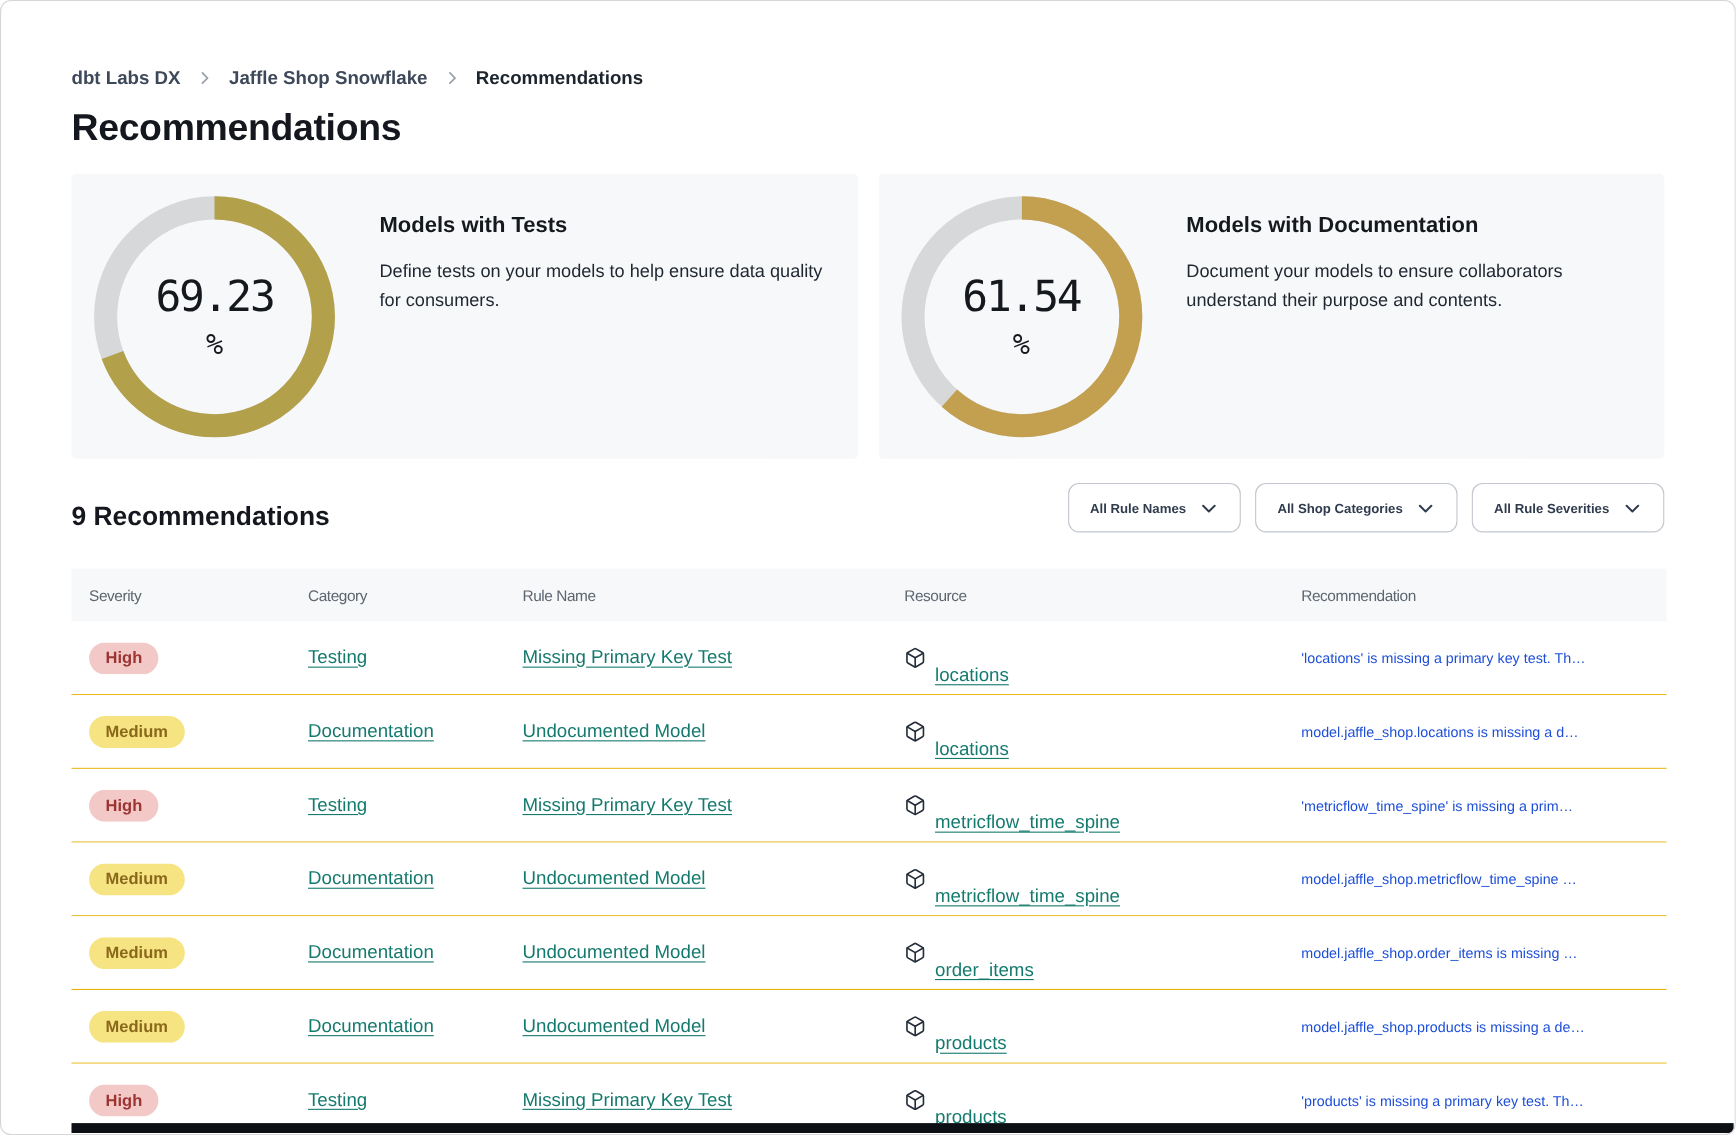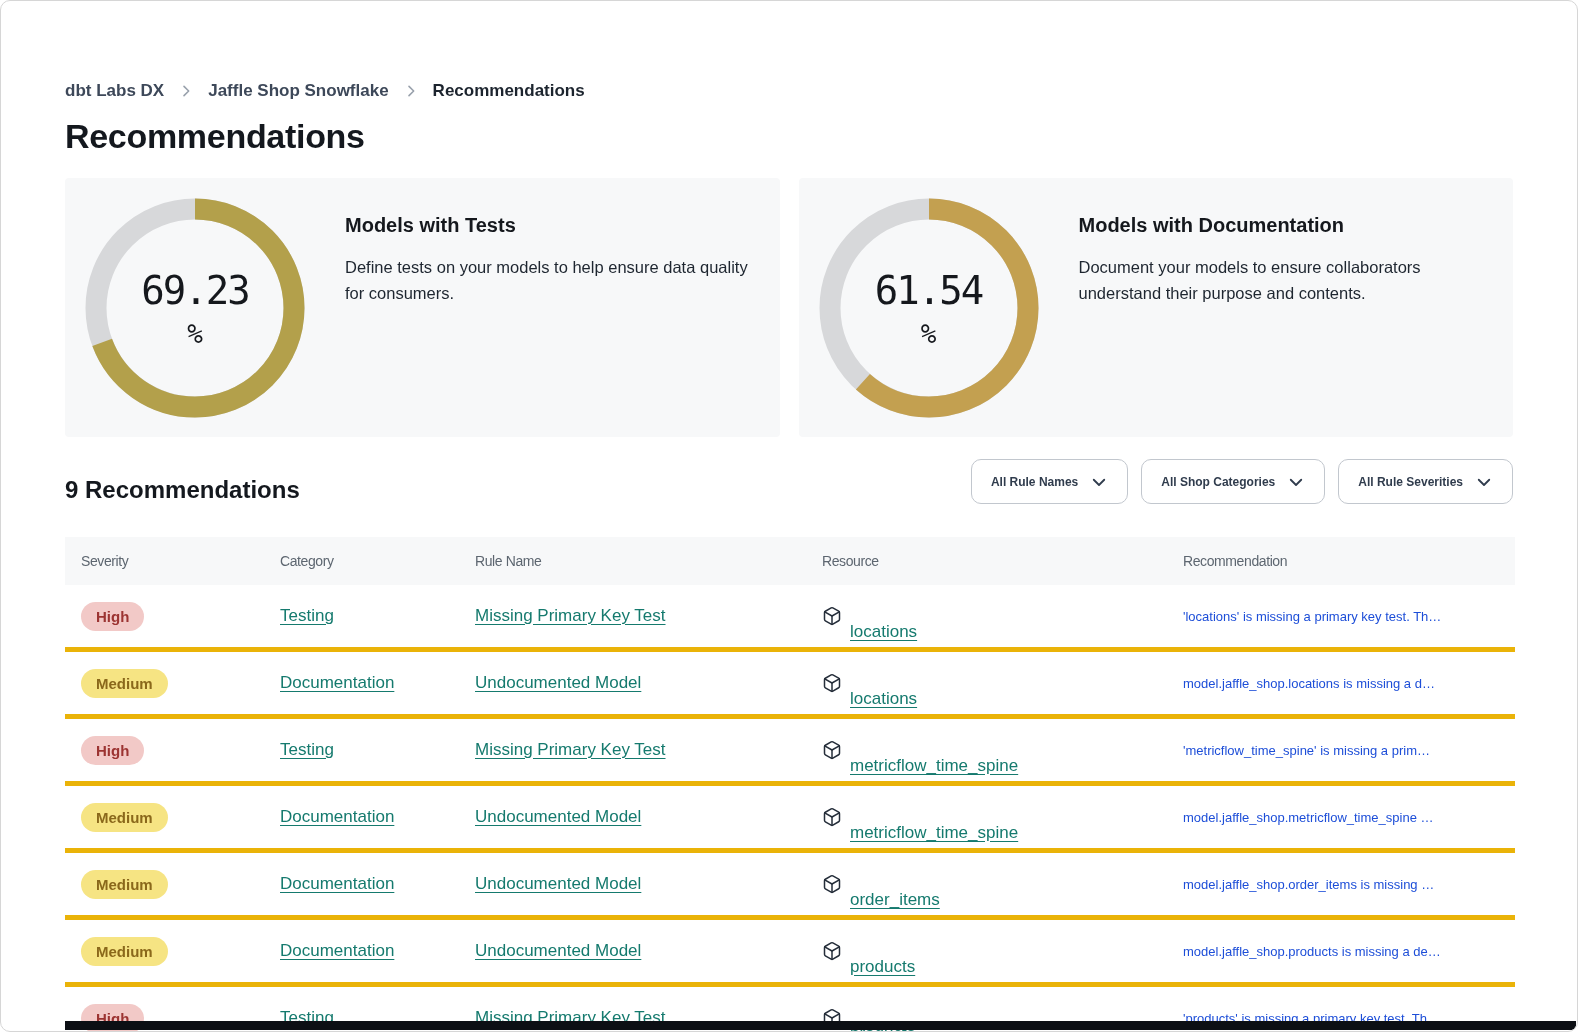--- a/index.html
+++ b/index.html
@@ -7,21 +7,21 @@
   body { font-family:"Liberation Sans", sans-serif; color:#1e2630; }
 
   .viewport {
     position:relative; width:1578px; height:1032px;
     border:1px solid #d6d6d6; border-radius:10px;
     background:#ffffff; overflow:hidden;
   }
   .content { padding:0 64px; }
 
   
-  .breadcrumb { display:flex; align-items:center; gap:14px; margin-top:80px; }
+  .breadcrumb { display:flex; align-items:center; gap:14px; margin-top:60px; }
   .crumb { font-size:17px; font-weight:700; color:#3d4859; cursor:pointer; }
   .crumb.current { color:#1c242e; }
   .bc-sep { display:flex; align-items:center; color:#9aa2ad; }
 
   
   .page-title { font-size:34px; font-weight:600; color:#14181e; margin-top:16px; letter-spacing:-0.3px; }
 
   
   .cards { display:flex; gap:19px; margin-top:22px; }
   .card { width:717px; height:259px; background:#f7f8f9; border-radius:4px; display:flex; padding:20px; }
@@ -44,21 +44,21 @@
     font-size:12px; font-weight:600; color:#303c4d; }
   .filter-btn .chev { display:flex; align-items:center; }
 
   
   .table { margin-top:33px; width:1450px; }
   .thead { display:grid; grid-template-columns:199px 195px 347px 361px 1fr; height:48px;
     align-items:center; background:#f7f8f9; }
   .th { font-family:Liberation Sans, sans-serif; font-size:14px; color:#5d6670;
     padding-left:16px; letter-spacing:-0.4px; white-space:nowrap; }
   .tbody .tr { display:grid; grid-template-columns:199px 195px 347px 361px 1fr; height:67px;
-    align-items:center; border-bottom:5px solid #eab308; background:#ffffff; }
+    align-items:center; border-bottom:1px solid #eab308; background:#ffffff; }
   .td { padding-left:16px; overflow:hidden; }
   .badge { display:inline-block; padding:6px 15px; border-radius:999px; font-size:15px; font-weight:700; }
   .link { color:#157a6e; text-decoration:underline; text-underline-offset:3px; font-size:17px; cursor:pointer; white-space:nowrap;margin-top:32px; }
   .res-cell { display:flex; align-items:center; gap:8px; }
   .cube { flex:0 0 auto; display:flex; align-items:center; color:#252e3a; }
   .rec-text { font-size:13px; color:#1d4ed8; white-space:nowrap; overflow:hidden; }
 
   
   .hscroll { position:absolute; left:64px; right:1px; bottom:1px; height:9px; background:#0c0f14; cursor:pointer; }
 </style>

